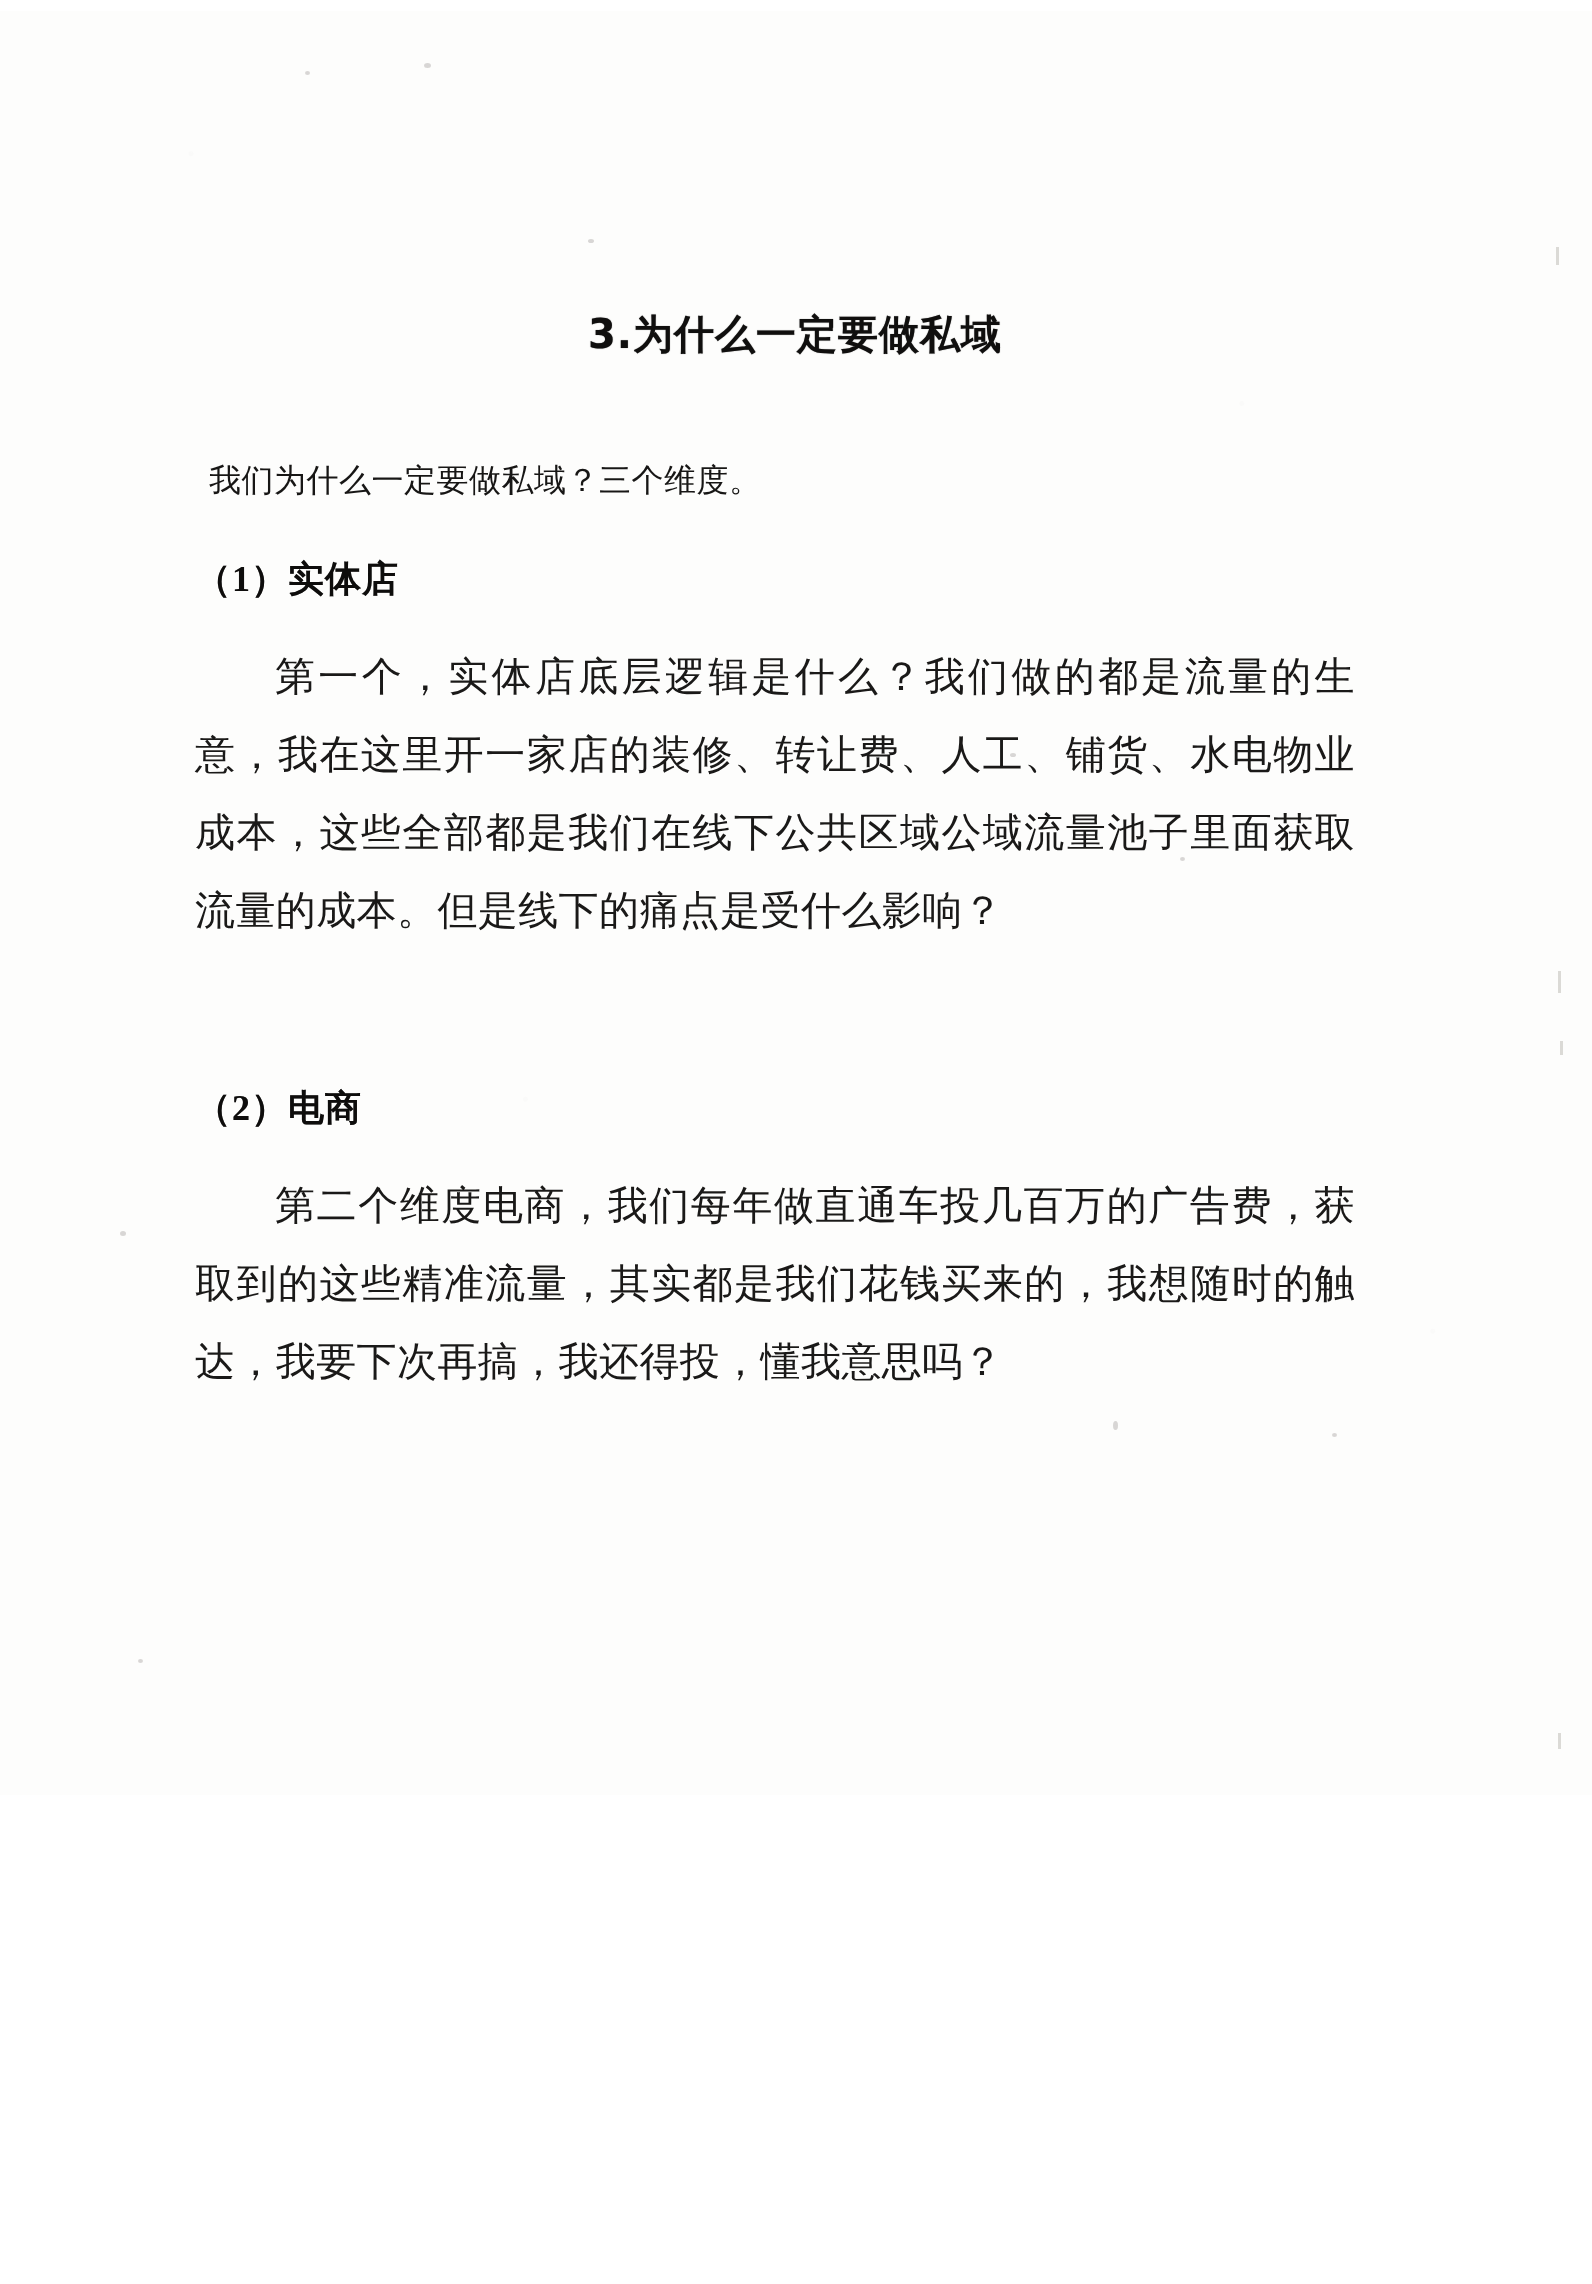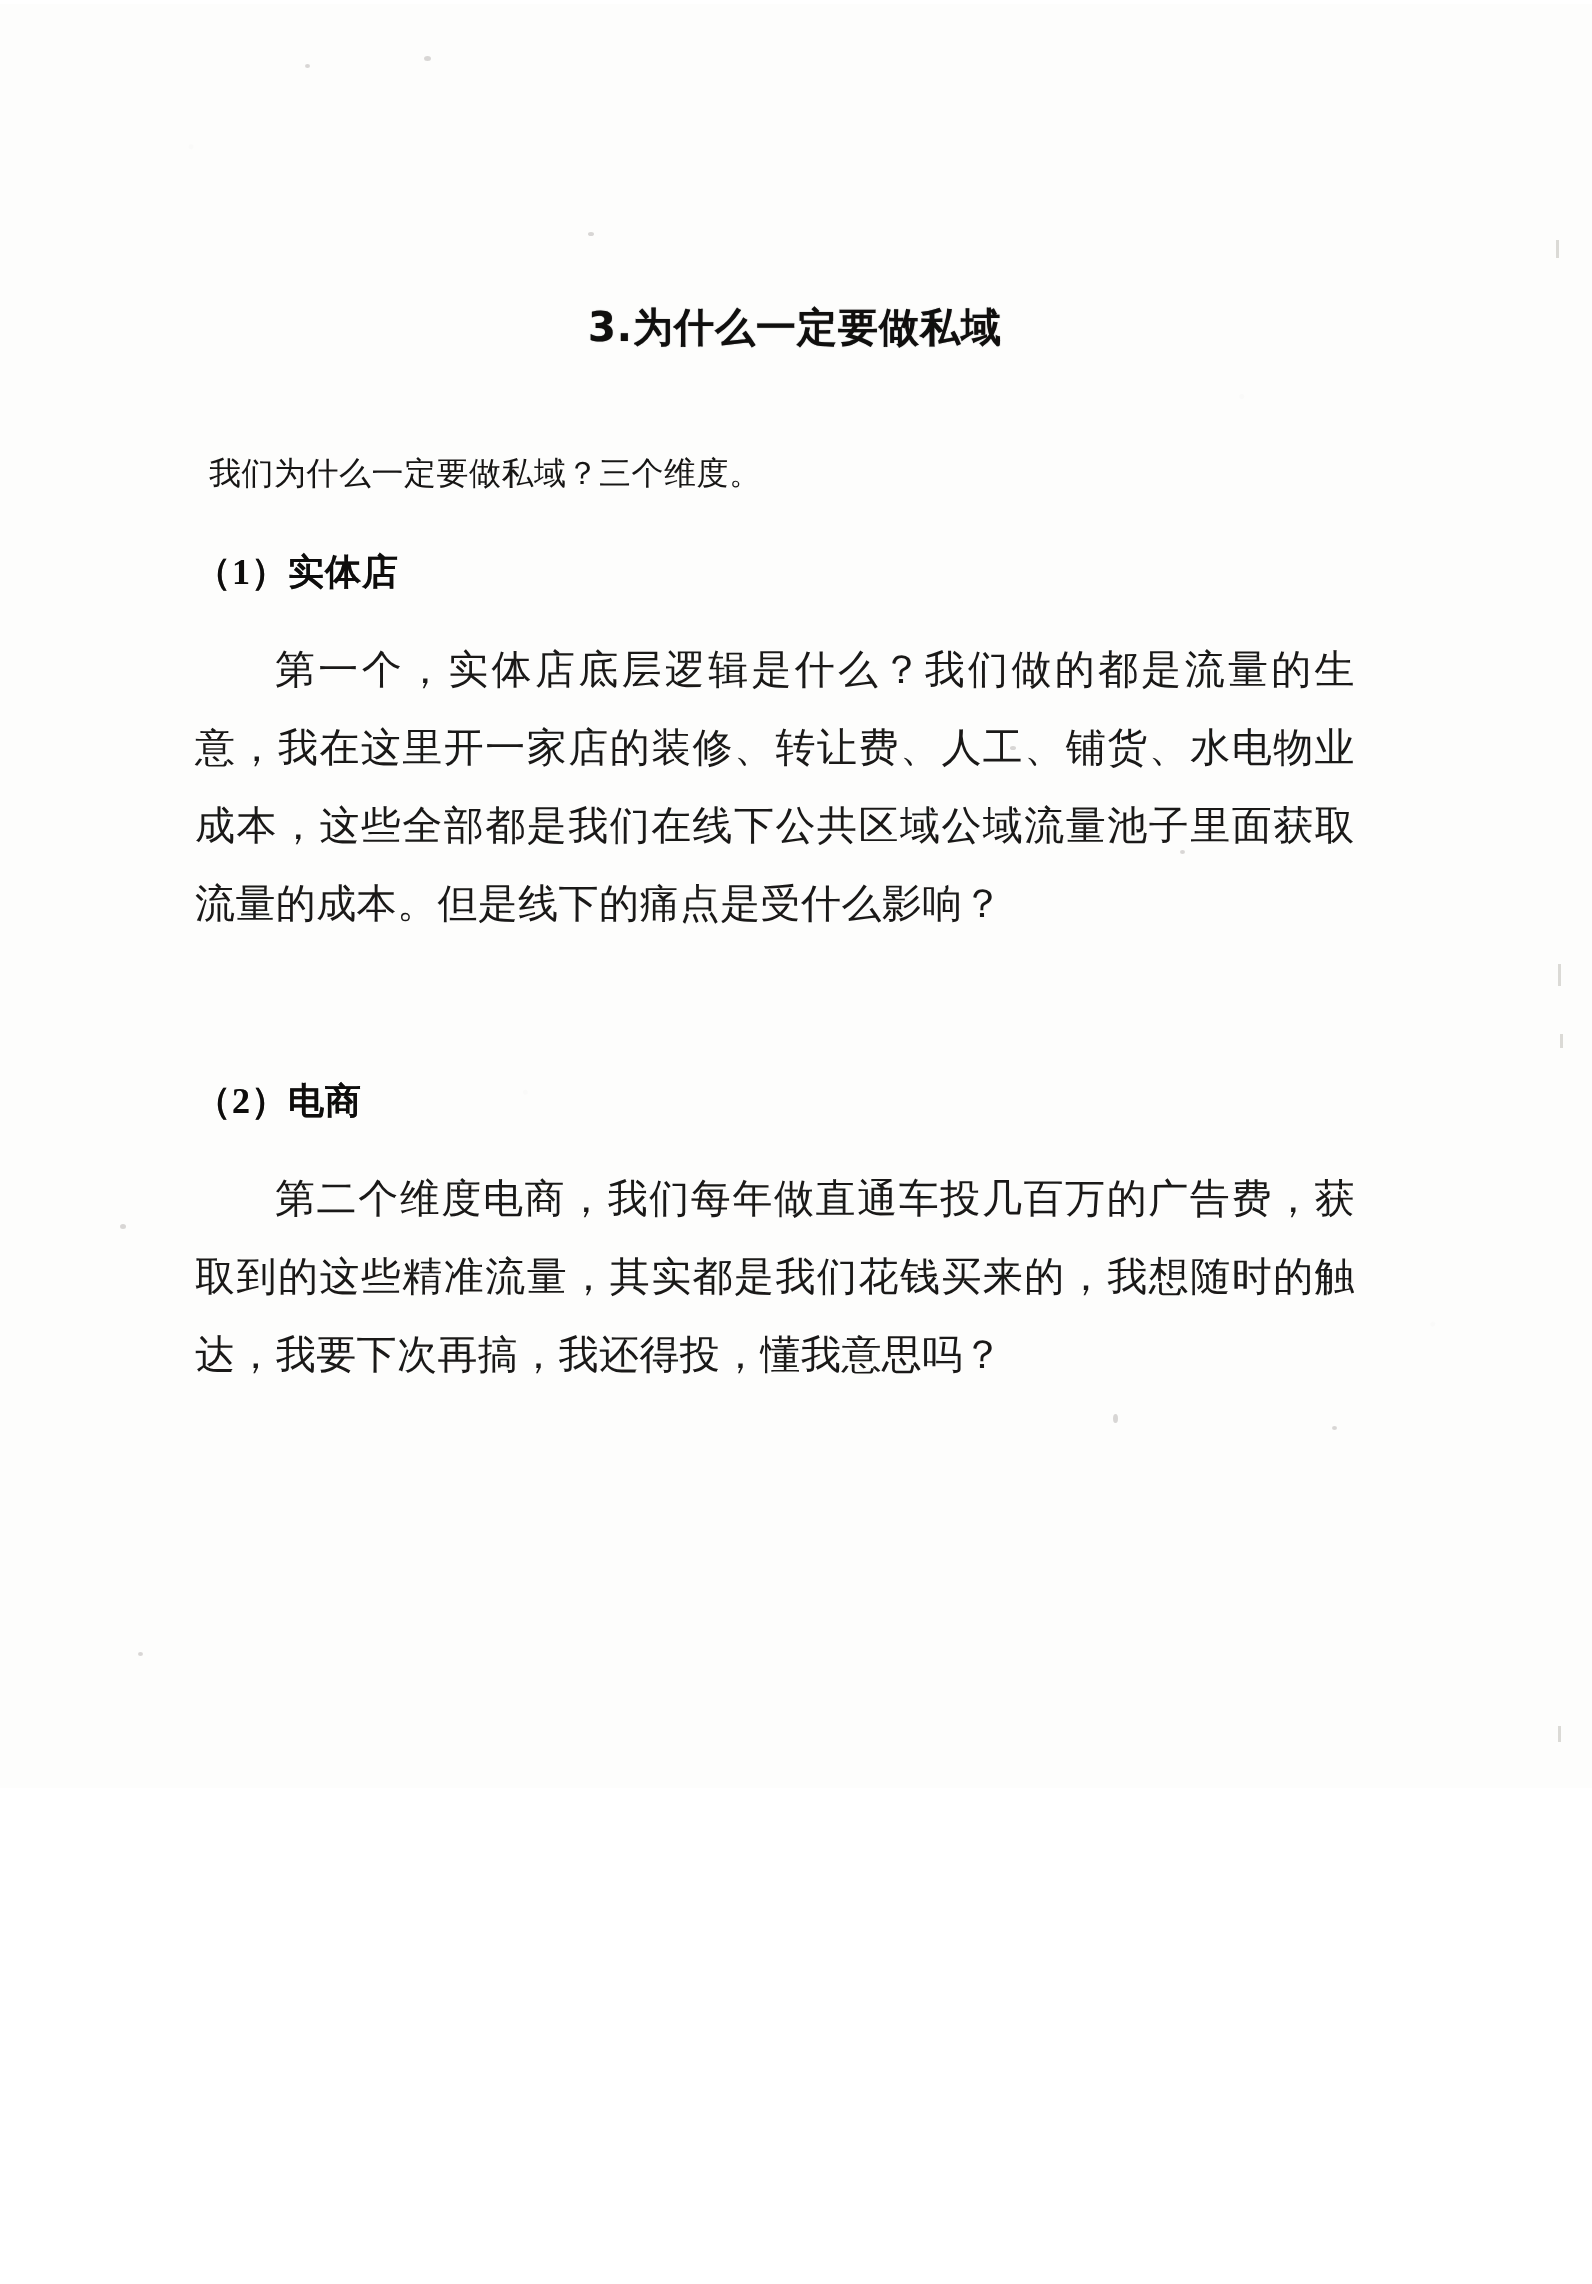--- a/index.html
+++ b/index.html
@@ -8,21 +8,21 @@
     padding: 0;
     background: #ffffff;
   }
   body {
     font-family: "Liberation Serif", "DejaVu Serif", serif;
   }
   .page {
     position: relative;
     width: 1592px;
     height: 1784px;
-    margin: 4px auto;
+    margin: 11px auto;
     background: #fdfdfc;
     overflow: hidden;
     
     background-image:
       radial-gradient(circle at 12% 8%,  rgba(0,0,0,0.012) 0 2px, transparent 3px),
       radial-gradient(circle at 78% 22%, rgba(0,0,0,0.010) 0 2px, transparent 3px),
       radial-gradient(circle at 33% 61%, rgba(0,0,0,0.010) 0 2px, transparent 3px),
       radial-gradient(circle at 90% 74%, rgba(0,0,0,0.012) 0 2px, transparent 3px);
   }
   

